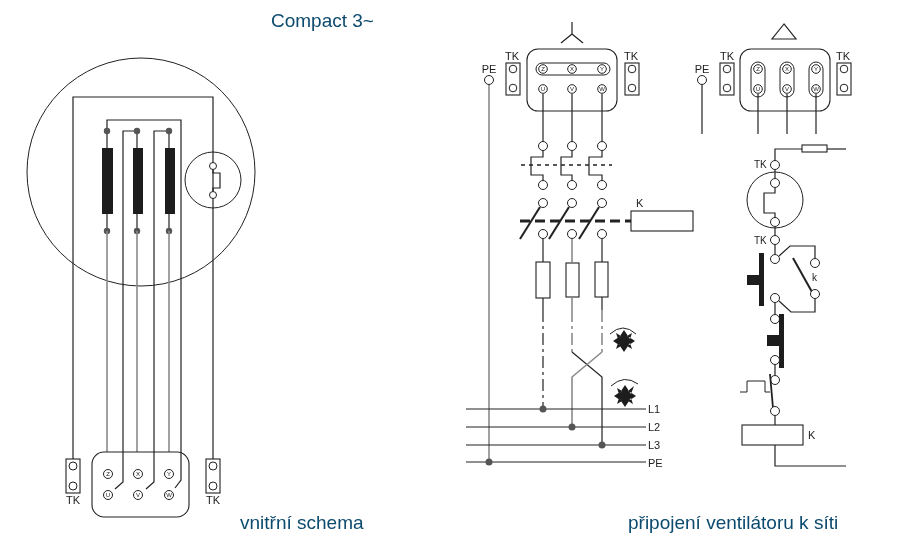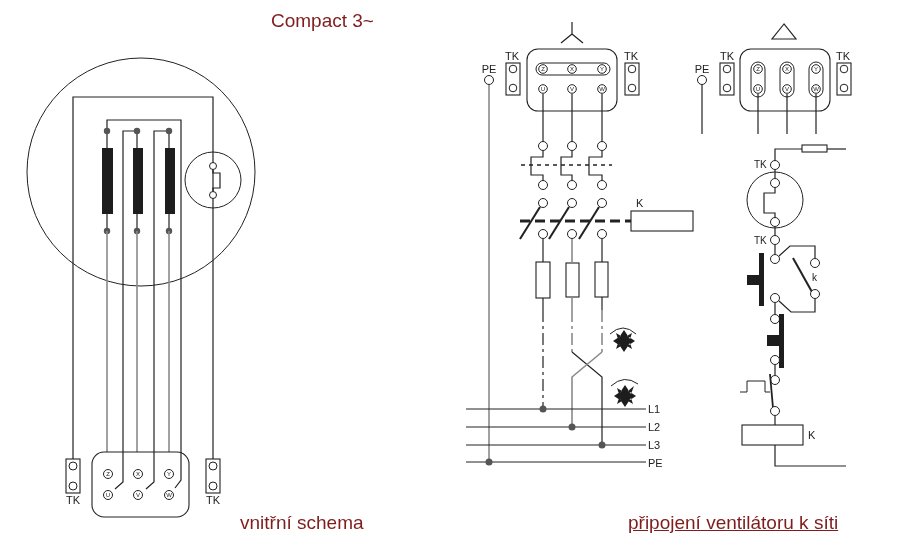--- a/index.html
+++ b/index.html
@@ -8,28 +8,28 @@
   svg { position: absolute; left: 0; top: 0; }
   .ln { stroke: #222; stroke-width: 1.2; fill: none; }
   .lg { stroke: #8a8a8a; stroke-width: 1.6; fill: none; }
   .thin { stroke: #222; stroke-width: 1; fill: none; }
   .box { stroke: #222; stroke-width: 1.1; fill: #fff; }
   .term { stroke: #222; stroke-width: 1; fill: #fff; }
   .dot { fill: #555; }
   .coil { fill: #1d1d1d; }
   .lbl { font-family: "Liberation Sans", sans-serif; fill: #222; }
   .tiny { font-size: 6px; text-anchor: middle; dominant-baseline: central; }
-  .caption { position: absolute; font-size: 19px; color: #7f1d1d; white-space: nowrap; }
+  .caption { position: absolute; font-size: 19px; color: #0c4a6e; white-space: nowrap; }
 </style>
 </head>
 <body>
 
 <div class="caption" style="left:271px; top:10px; font-size:19px;">Compact 3~</div>
 <div class="caption" style="left:240px; top:512px;">vnitřní schema</div>
-<div class="caption" style="left:628px; top:512px;text-decoration:underline;">připojení ventilátoru k síti</div>
+<div class="caption" style="left:628px; top:512px;">připojení ventilátoru k síti</div>
 
 <svg width="899" height="559" viewBox="0 0 899 559">
 
   <g>
     <circle cx="141" cy="172" r="114" class="thin"></circle>
 
     <path d="M73 460 L73 97 L213 97 L213 460" class="ln"></path>
 
     <path d="M107 131 L107 120 L181 120 L181 480" class="ln"></path>
     <path d="M137 131 L123 131 L123 480" class="ln"></path>

